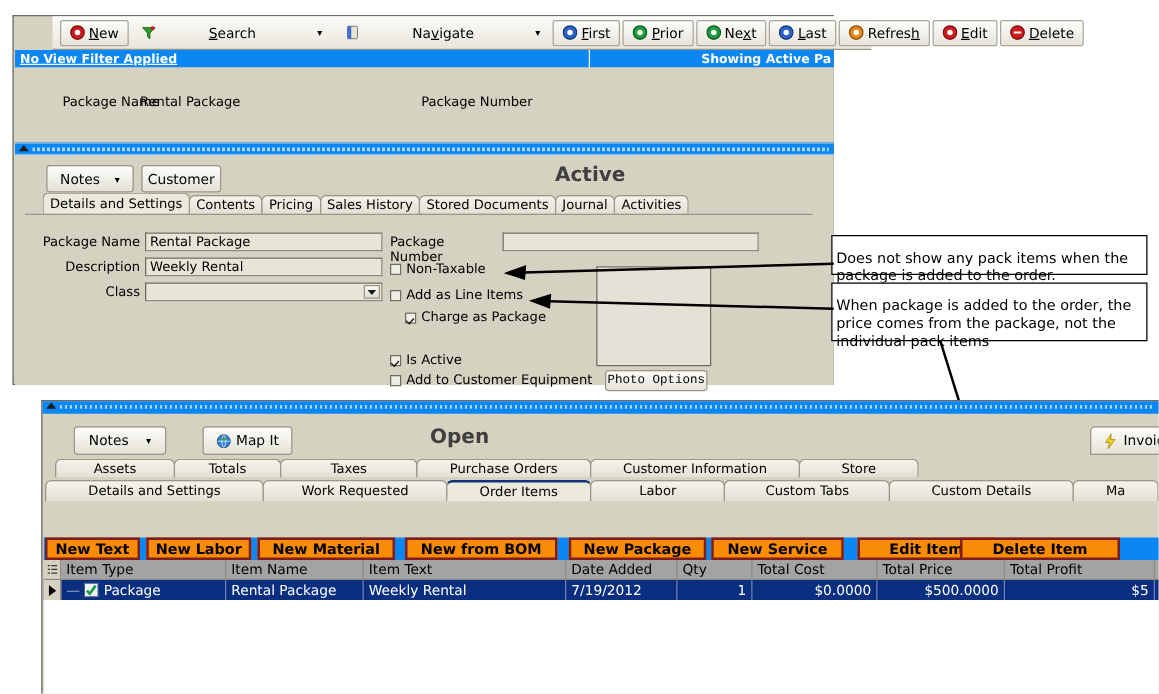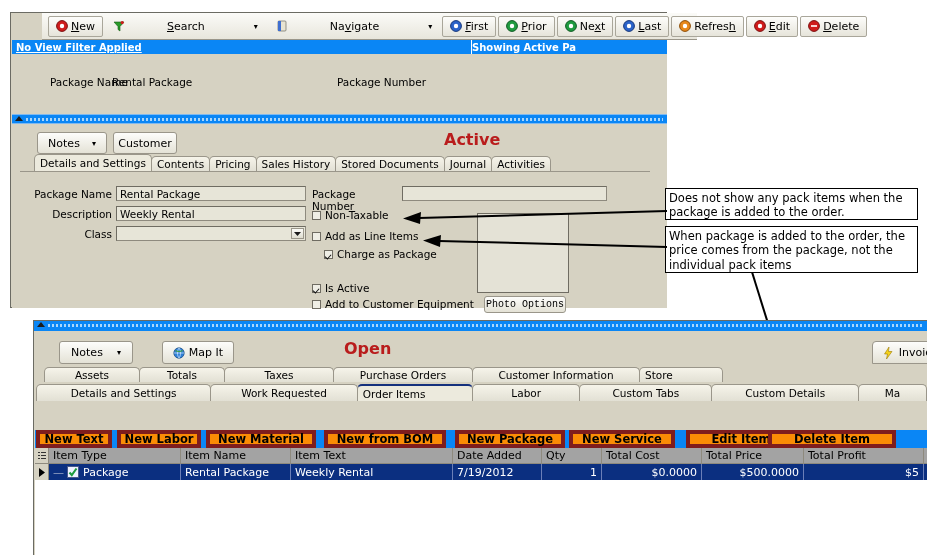--- a/index.html
+++ b/index.html
@@ -51,21 +51,21 @@
 
   #view-filter-bar{
     left:1px;top:27px;width:655px;height:14px;
     background:#0a86f5;
     color:#ffffff;
     font-size:10px;font-weight:bold;
     display:flex;align-items:center;
   }
   #view-filter-left{padding-left:4px;flex:0 0 455px;text-decoration:underline;}
   #view-filter-sep{width:1px;background:#ffffff;height:100%;}
-  #view-filter-right{flex:1;text-align:left;padding-right:2px;overflow:hidden;white-space:nowrap;}
+  #view-filter-right{flex:1;text-align:right;padding-right:2px;overflow:hidden;white-space:nowrap;}
 
   #upper-head-panel{
     left:1px;top:41px;width:655px;height:60px;
     background:#d6d2c2;
   }
   .head-lbl{font-size:10.5px;color:#000;}
 
   #upper-splitter{
     left:1px;top:101px;width:655px;height:10px;
     background:#0a86f5;
@@ -88,21 +88,21 @@
     background:#d6d2c2;
   }
 
   .win-btn{
     display:inline-flex;align-items:center;justify-content:center;
     height:20px;border:1px solid #9a968a;border-radius:3px;
     background:linear-gradient(#fdfdfb,#e4e2d6);
     font-size:11px;cursor:default;
   }
   .status-word{
-    font-size:16px;font-weight:bold;color:#b91c1c;
+    font-size:16px;font-weight:bold;color:#404040;
     font-family:"DejaVu Sans","Liberation Sans",sans-serif;
   }
 
   
   .tabstrip{display:flex;align-items:flex-end;height:17px;}
   .tab{
     height:15px;line-height:15px;
     padding:0 5px;
     font-size:10.5px;
     background:linear-gradient(#f6f4ea,#e2e0d4);
@@ -155,21 +155,21 @@
   #photo-box{
     background:#e4e2d6;border:1px solid #6f6c62;
   }
 
   
   .anno{
     border:1px solid #000;
     background:#ffffff;
     font-size:11.5px;
     line-height:1.25;
-    padding:2px 3px;
+    padding:10px 3px;
     box-sizing:border-box;
     color:#000;
   }
 
   
   #lower-window{
     left:33px;top:320px;width:894px;height:235px;
     background:#d6d2c2;
     border:1px solid #6b6b63;
     border-right:none;border-bottom:none;
@@ -185,21 +185,21 @@
     border-bottom:5px solid #1b1b1b;
   }
   #lower-splitter .dots{
     position:absolute;left:14px;top:3px;right:4px;height:3px;
     background:repeating-linear-gradient(to right,#a9d6fb 0 2px,transparent 2px 4px);
   }
 
   .ob-btn{
     position:absolute;
     background:#fa8c05;
-    border:4px solid #7f1d1d;
+    border:2px solid #7f1d1d;
     color:#000;
     font-size:11.5px;font-weight:bold;
     display:flex;align-items:center;justify-content:center;
     box-sizing:border-box;
     cursor:default;
     white-space:nowrap;
   }
   #orange-bar{
     left:1px;top:109px;width:892px;height:18px;
     background:#0a86f5;
@@ -498,29 +498,29 @@
     <span>Invoice</span>
   </div>
 
   <div class="abs" style="left:10px;top:44px;width:880px;">
     <div class="tabstrip">
       <div class="tab" style="width:96px;justify-content:center;text-align:center;">Assets</div>
       <div class="tab" style="width:86px;text-align:center;">Totals</div>
       <div class="tab" style="width:110px;text-align:center;">Taxes</div>
       <div class="tab" style="width:140px;text-align:center;">Purchase Orders</div>
       <div class="tab" style="width:168px;text-align:center;">Customer Information</div>
-      <div class="tab" style="width:84px;text-align:left;">Store</div>
+      <div class="tab" style="width:96px;text-align:center;">Store</div>
     </div>
   </div>
 
   <div class="abs" style="left:2px;top:61px;width:890px;">
     <div class="tabstrip" style="height:19px;">
       <div class="tab" style="width:178px;text-align:center;height:17px;line-height:17px;">Details and Settings</div>
       <div class="tab" style="width:150px;text-align:center;height:17px;line-height:17px;">Work Requested</div>
-      <div class="tab sel" style="width:118px;text-align:left;border-top:2px solid #14307d;">Order Items</div>
+      <div class="tab sel" style="width:118px;text-align:center;border-top:2px solid #14307d;">Order Items</div>
       <div class="tab" style="width:110px;text-align:center;height:17px;line-height:17px;">Labor</div>
       <div class="tab" style="width:135px;text-align:center;height:17px;line-height:17px;">Custom Tabs</div>
       <div class="tab" style="width:150px;text-align:center;height:17px;line-height:17px;">Custom Details</div>
       <div class="tab" style="width:70px;text-align:center;height:17px;line-height:17px;">Ma</div>
     </div>
   </div>
 
   <div class="abs" id="orange-bar">
     <div class="ob-btn" style="left:1px;top:0;width:76px;height:18px;">New Text</div>
     <div class="ob-btn" style="left:82px;top:0;width:84px;height:18px;">New Labor</div>

